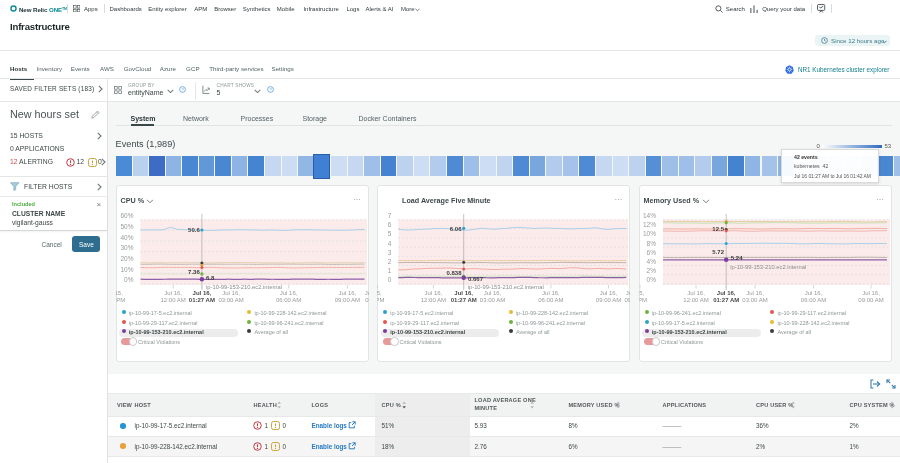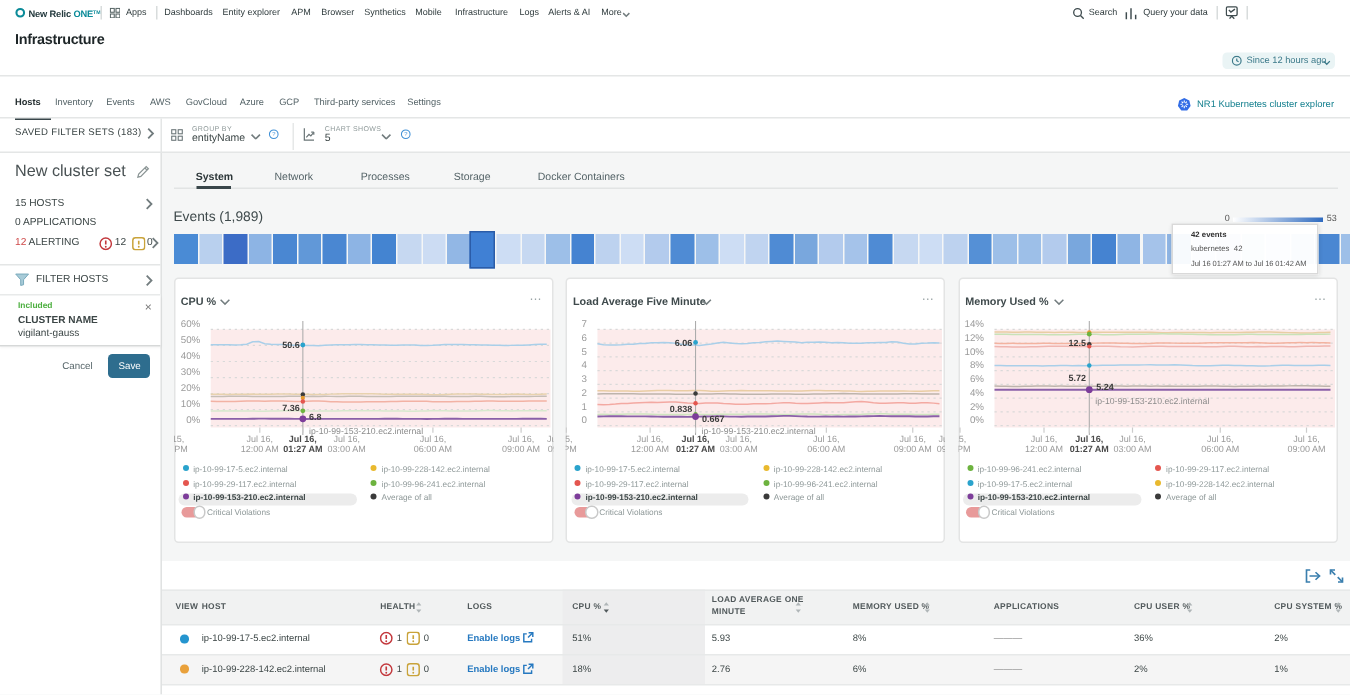--- a/index.html
+++ b/index.html
@@ -141,21 +141,21 @@
 <svg class="abs" style="left:267px;top:86.2px" width="7" height="7" viewBox="0 0 9 9">
       <circle cx="4.5" cy="4.5" r="3.7" fill="#fff" stroke="#4191d6" stroke-width="0.9"></circle>
       <text x="4.5" y="6.3" text-anchor="middle" font-size="5" fill="#4191d6">?</text>
     </svg>
 <div class="abs" style="left:0;top:101.3px;width:900px;height:1px;background:#e4e6e6;"></div>
 <div class="abs" style="left:107px;top:78.5px;width:1px;height:23px;background:#e4e6e6;"></div>
 
 <div class="abs" style="left:107px;top:102.3px;width:793px;height:360.7px;background:#f5f6f6;"></div>
 <div class="abs" style="left:107px;top:102.3px;width:1px;height:360.7px;background:#e0e2e2;"></div>
 
-<div class="abs" style="left:10px;top:108.4px;font-size:10.8px;color:#4a5254;">New cluster set</div>
+<div class="abs" style="left:10px;top:108.4px;font-size:10.8px;color:#4a5254;">New hours set</div>
 <svg class="abs" style="left:91px;top:110px" width="9" height="9" viewBox="0 0 10 10">
       <path d="M1 9 L1.6 6.8 L7.2 1.2 L8.8 2.8 L3.2 8.4 Z M6.2 2.2 L7.8 3.8" fill="none" stroke="#8a9494" stroke-width="0.9"></path>
     </svg>
 <div class="abs sb" style="left:10px;top:131.6px;">15 HOSTS</div>
 <svg class="abs" style="left:97px;top:131.5px" width="5" height="8" viewBox="0 0 5 8">
       <path d="M0.8 0.8 L4 4 L0.8 7.2" class="chev"></path>
     </svg>
 <div class="abs sb" style="left:10px;top:144.8px;">0 APPLICATIONS</div>
 <div class="abs sb" style="left:10px;top:158px;"><span style="color:#cf4a4a;">12</span> ALERTING</div>
 <svg class="abs" style="left:65.5px;top:157.5px" width="9" height="9" viewBox="0 0 10 10">
@@ -259,21 +259,21 @@
 
 <div class="card" style="left:115.5px;width:253px;"></div>
 <div class="card" style="left:377px;width:253px;"></div>
 <div class="card" style="left:638.5px;width:253px;"></div>
 
 <div class="ctitle" style="left:120.5px;">CPU %</div>
 <svg class="abs" style="left:145.5px;top:198.5px" width="8" height="5" viewBox="0 0 9 6">
       <path d="M1 1 L4.5 4.5 L8 1" class="chev"></path>
     </svg>
 <div class="dots3" style="left:353px;">⋯</div>
-<div class="ctitle" style="left:382px;">Load Average Five Minute</div>
+<div class="ctitle" style="left:402px;">Load Average Five Minute</div>
 <svg class="abs" style="left:467px;top:198.5px" width="8" height="5" viewBox="0 0 9 6">
       <path d="M1 1 L4.5 4.5 L8 1" class="chev"></path>
     </svg>
 <div class="dots3" style="left:614.5px;">⋯</div>
 <div class="ctitle" style="left:643.5px;">Memory Used %</div>
 <svg class="abs" style="left:701.5px;top:198.5px" width="8" height="5" viewBox="0 0 9 6">
       <path d="M1 1 L4.5 4.5 L8 1" class="chev"></path>
     </svg>
 <div class="dots3" style="left:876px;">⋯</div>
 

